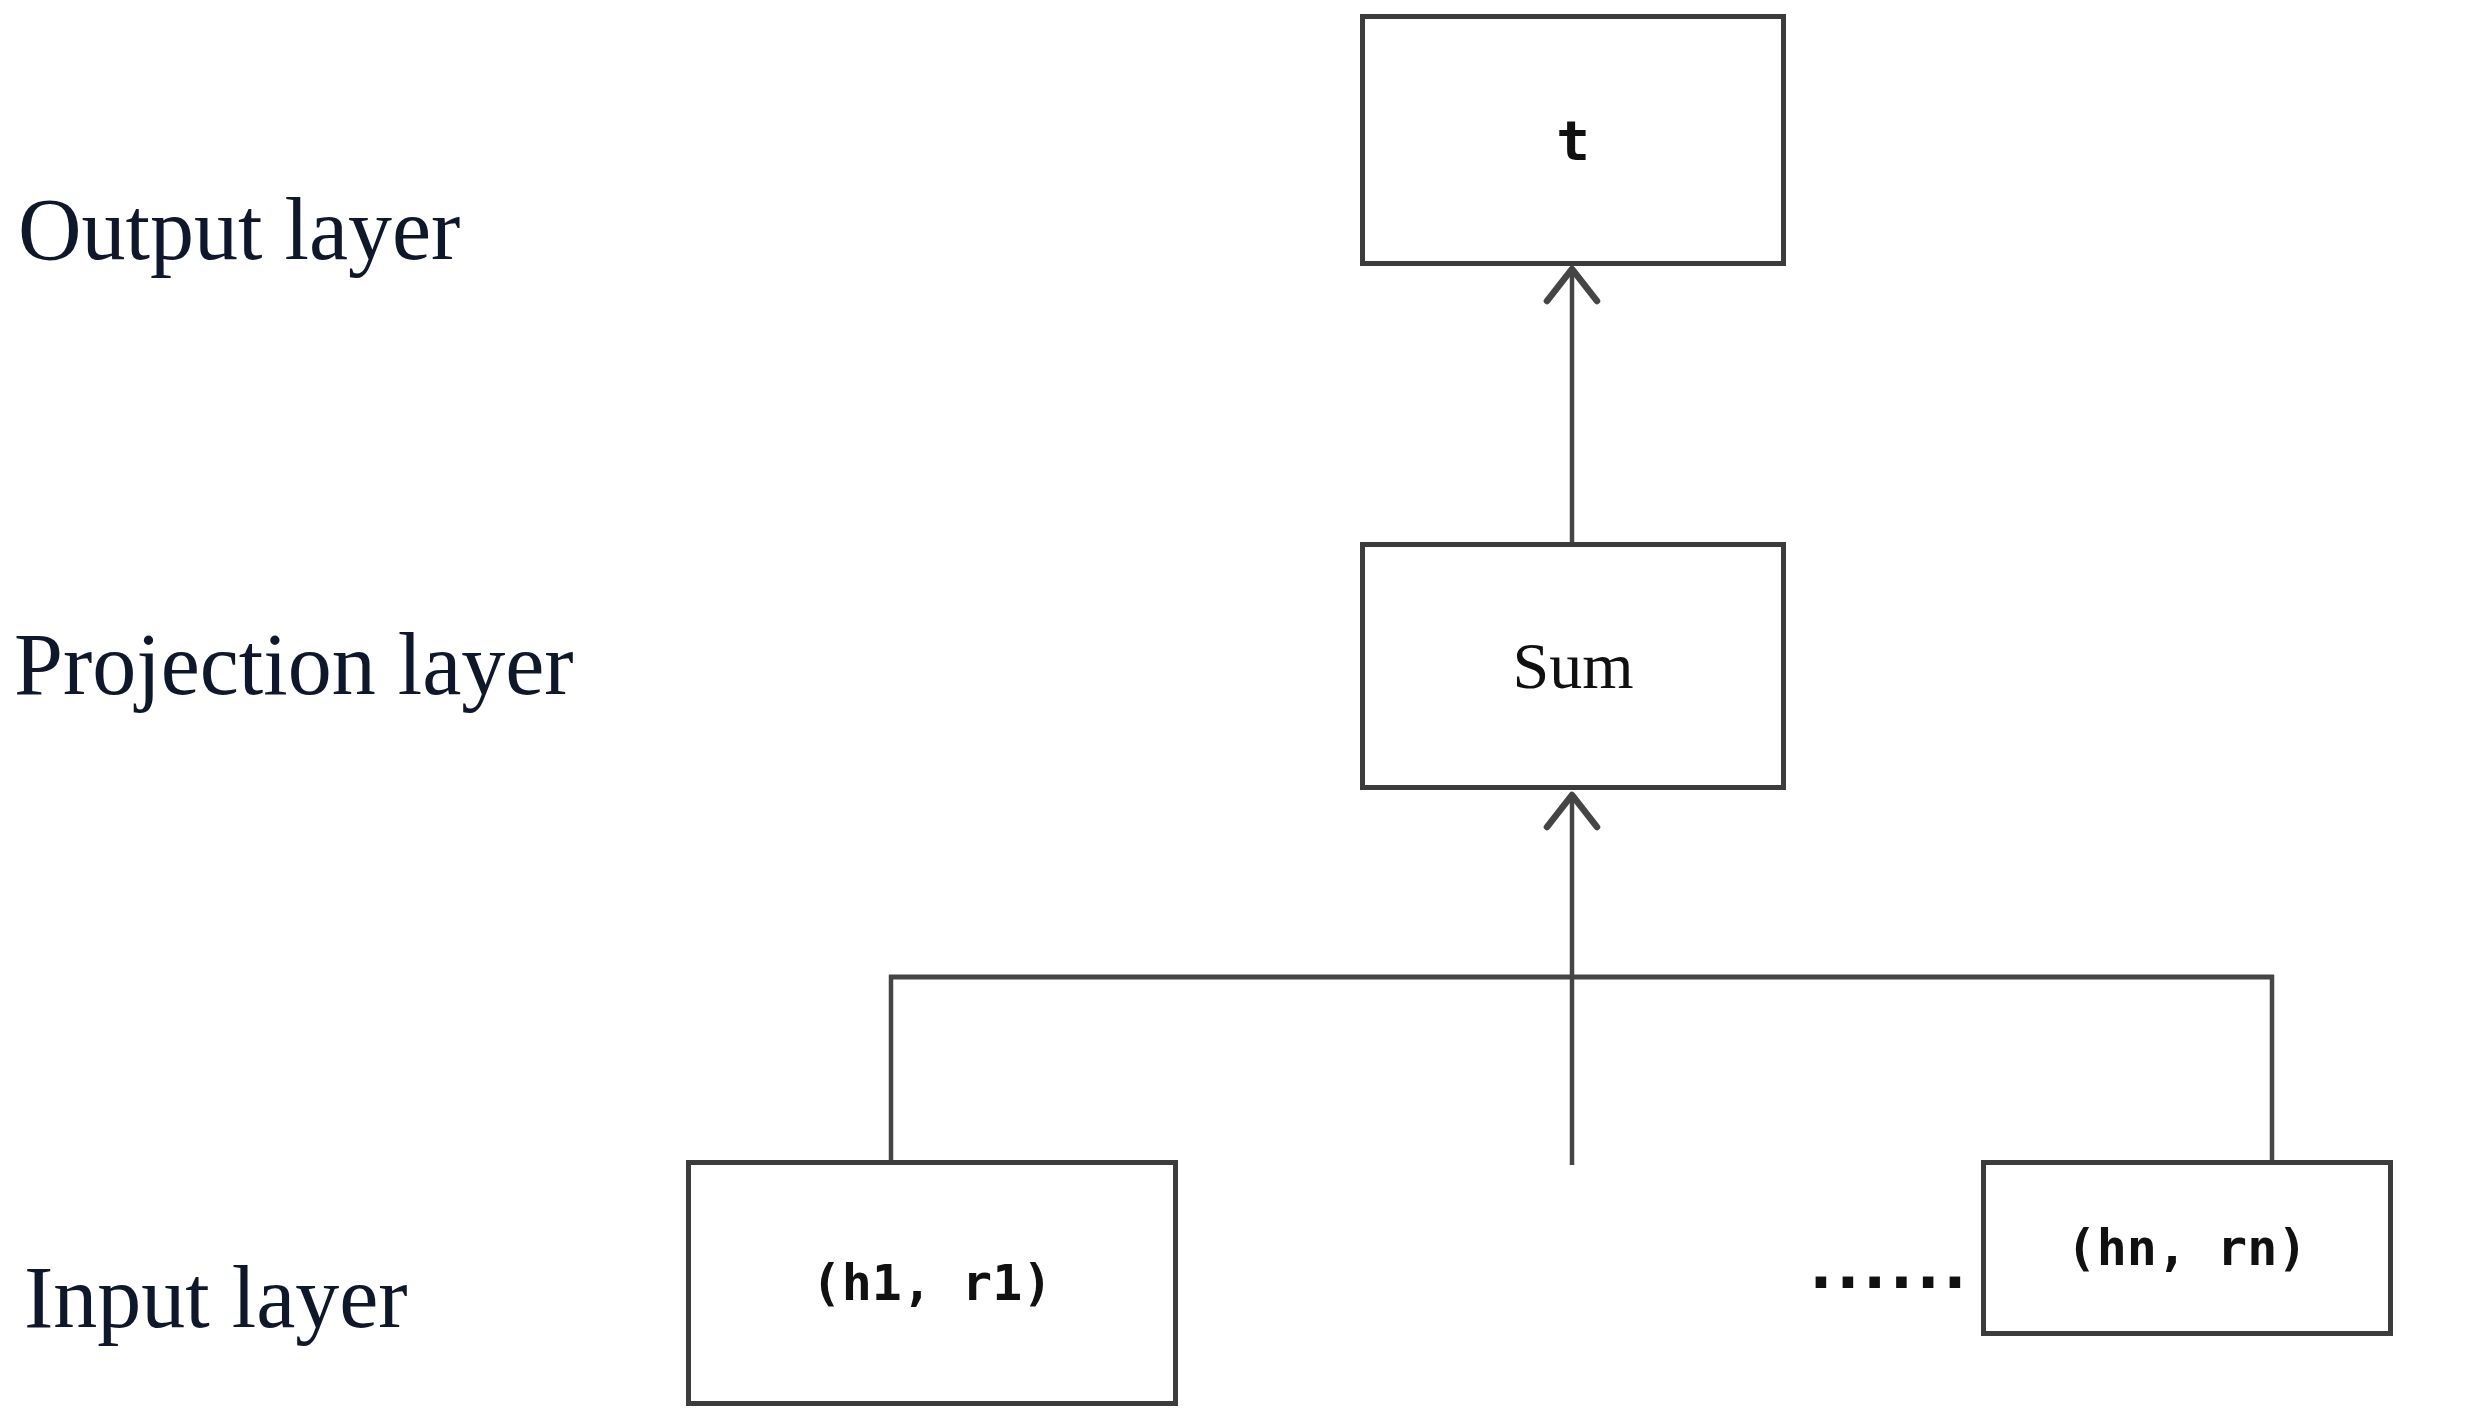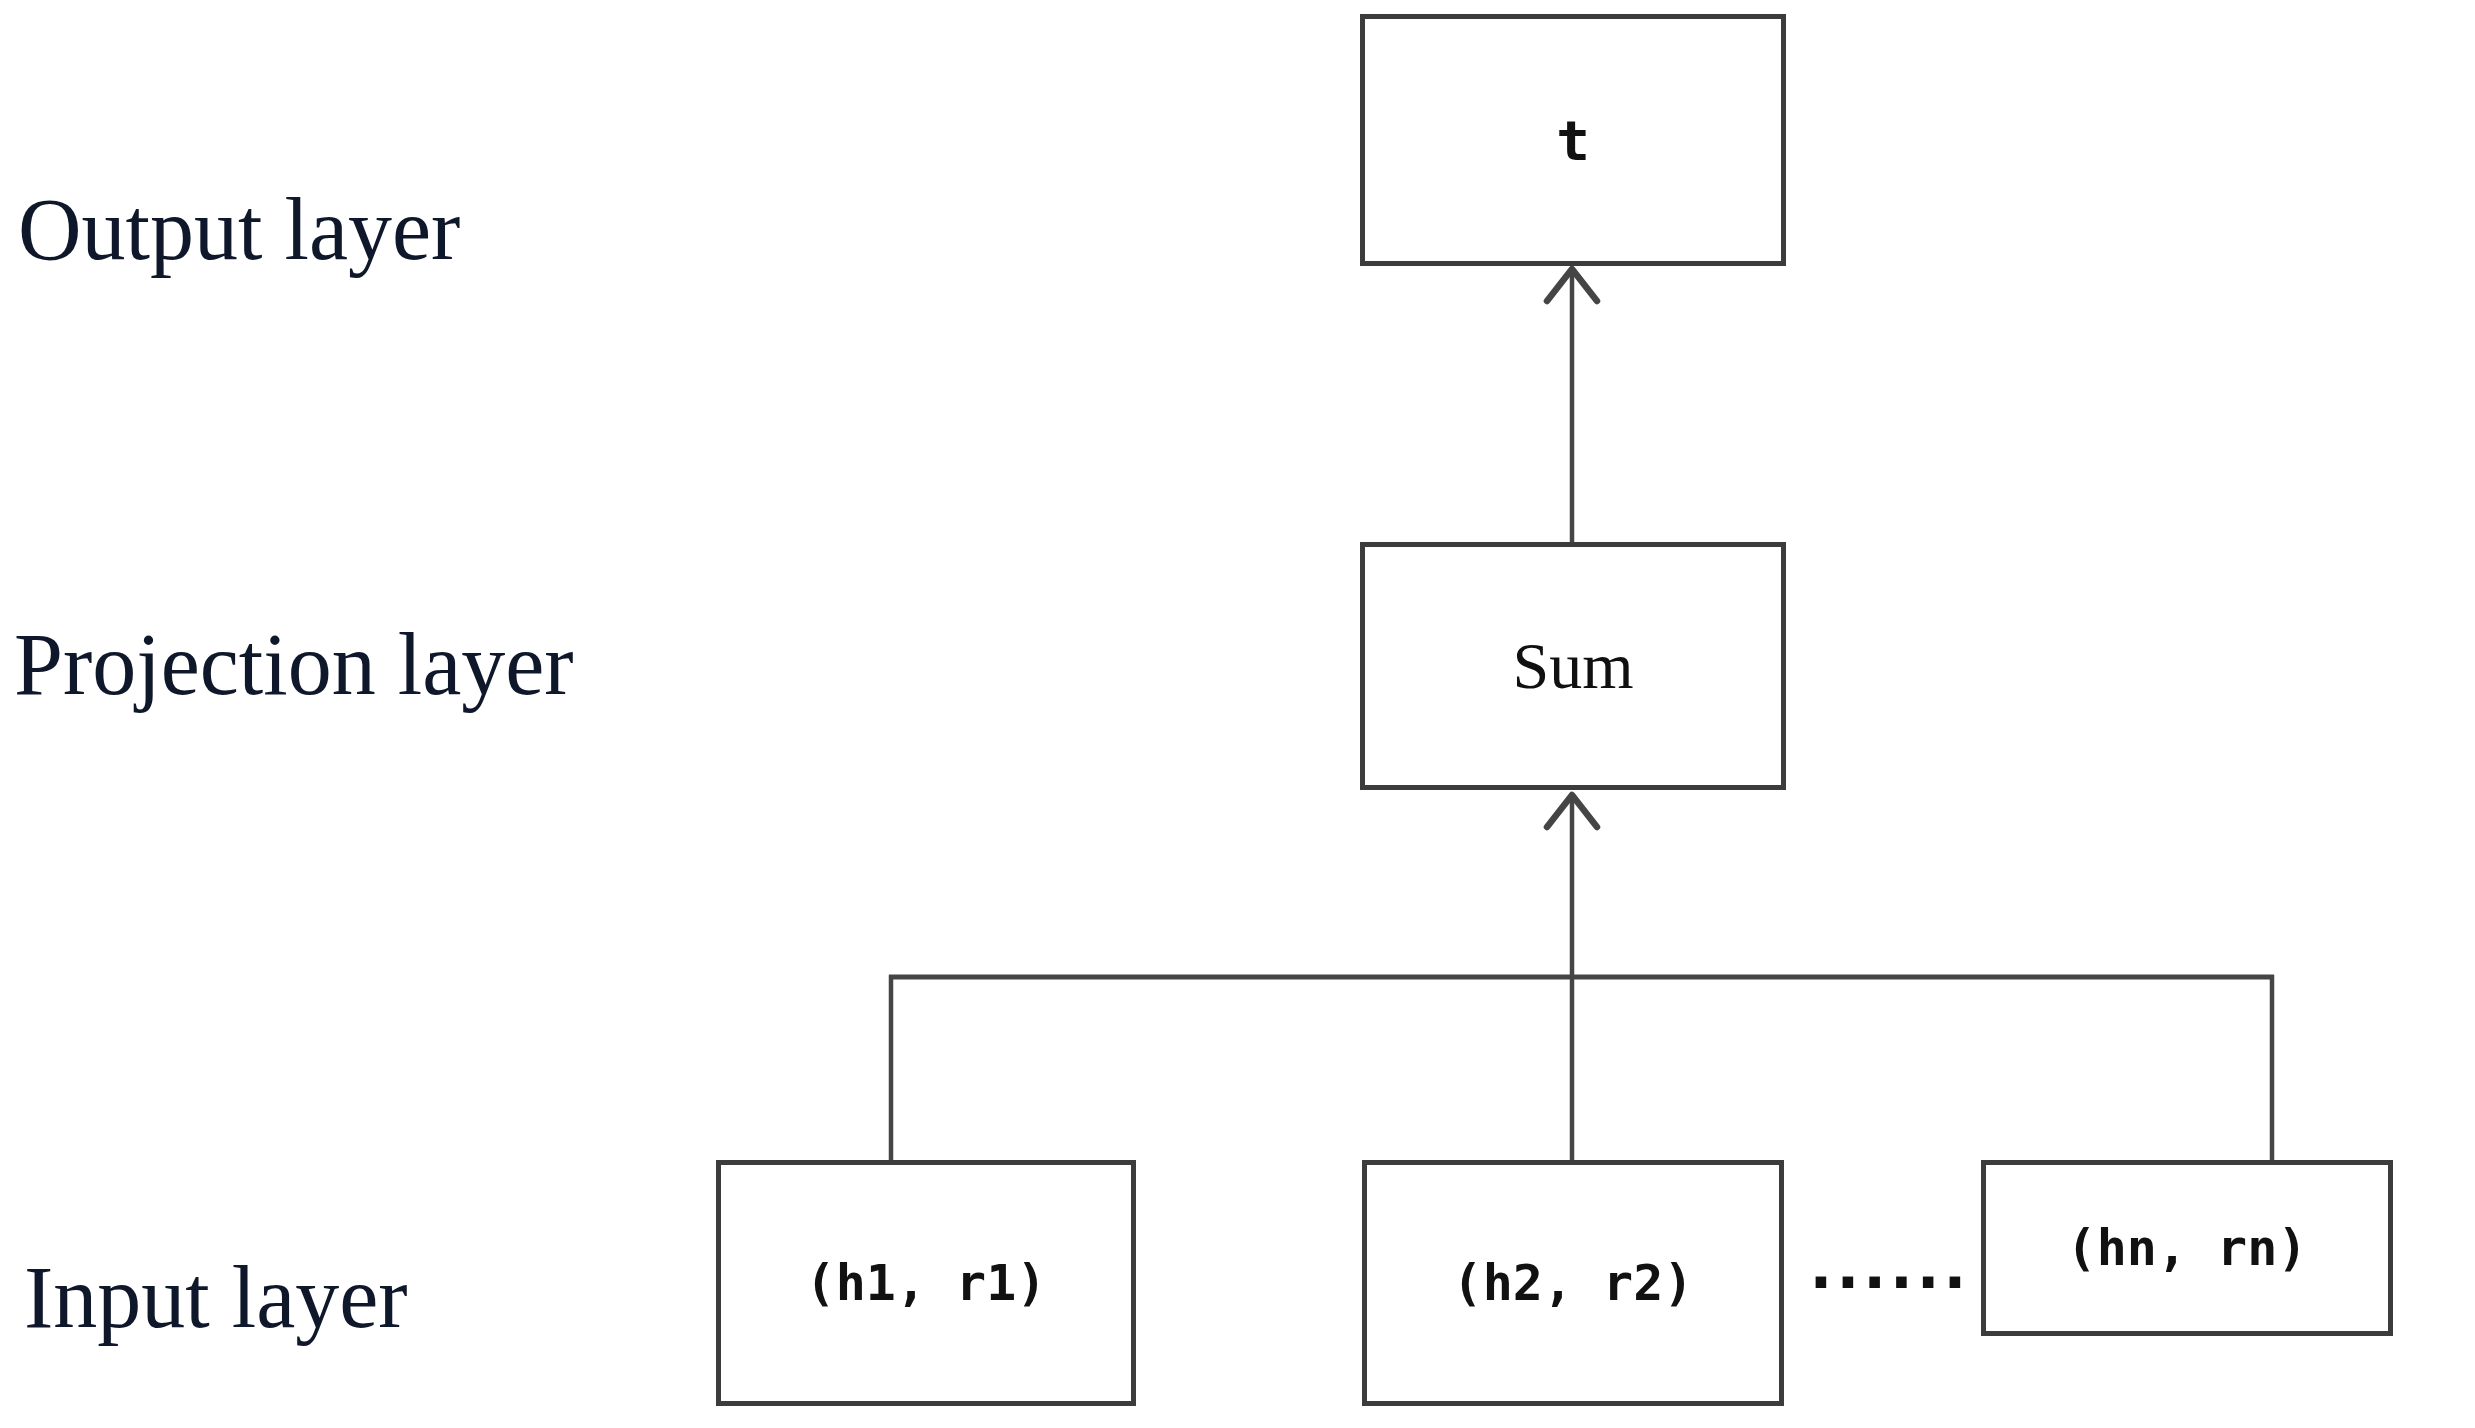--- a/index.html
+++ b/index.html
@@ -35,21 +35,21 @@
     justify-content: center;
   }
   .node-text-mono {
     font-family: "DejaVu Sans Mono", "Liberation Mono", monospace;
     font-weight: bold;
     color: #111111;
     white-space: nowrap;
   }
   .node-t    { left: 1360px; top: 14px;  width: 426px; height: 252px; }
   .node-sum  { left: 1360px; top: 542px; width: 426px; height: 248px; }
-  .node-in1  { left: 716px;  top: 1160px; width: 420px; height: 246px; }
+  .node-in1  { left: 686px;  top: 1160px; width: 492px; height: 246px; }
   .node-in2  { left: 1362px; top: 1160px; width: 422px; height: 246px; }
   .node-in3  { left: 1981px; top: 1160px; width: 412px; height: 176px; }
   .t-text    { font-size: 56px; }
   .sum-text  {
     font-family: "Liberation Serif", "DejaVu Serif", serif;
     font-weight: normal;
     font-size: 66px;
     color: #101010;
   }
   .input-text { font-size: 50px; }
@@ -101,21 +101,18 @@
     <span class="node-text-mono t-text">t</span>
   </div>
 
   <div class="node node-sum">
     <span class="sum-text">Sum</span>
   </div>
 
   <div class="node node-in1">
     <span class="node-text-mono input-text">(h1, r1)</span>
   </div>
-  <div class="node node-in2">
-    <span class="node-text-mono input-text">(h2, r2)</span>
-  </div>
   <div class="ellipsis">······</div>
   <div class="node node-in3">
     <span class="node-text-mono input-text">(hn, rn)</span>
   </div>
 
 </div>
 
 </body></html>

